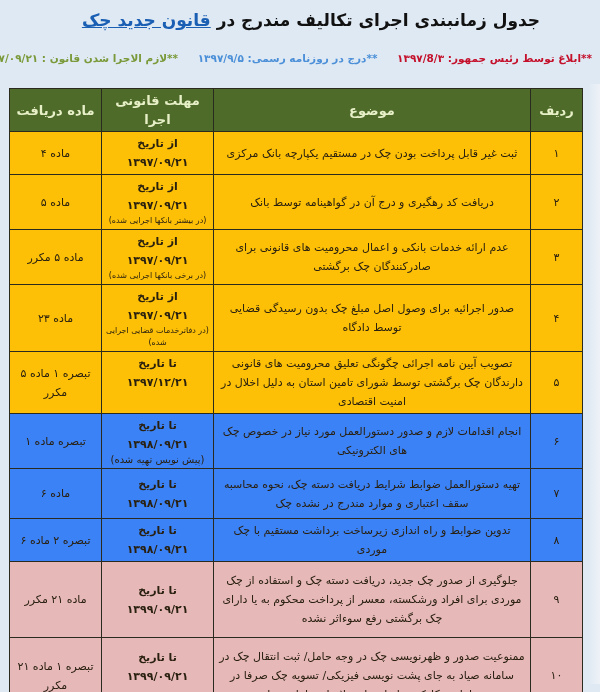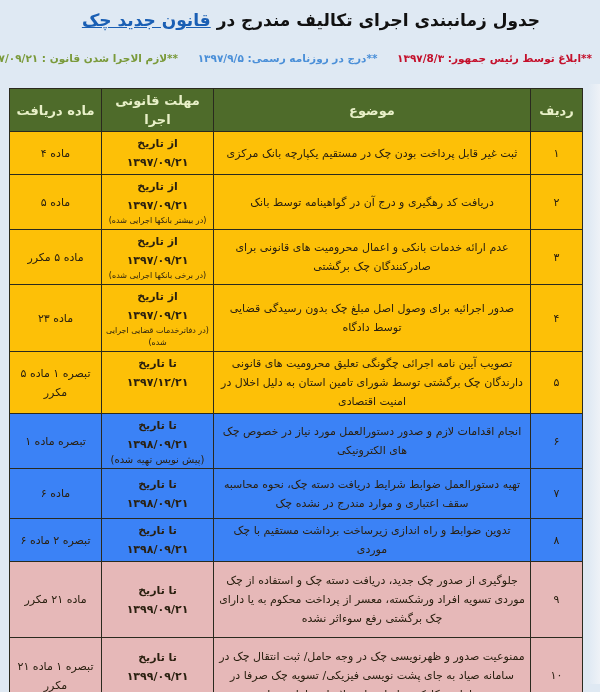--- a/index.html
+++ b/index.html
@@ -120,21 +120,21 @@
       <td>ماده ۶</td>
     </tr>
     <tr class="green" style="height:24px">
       <td>۸</td>
       <td>تدوین ضوابط و راه اندازی زیرساخت برداشت مستقیم با چک موردی</td>
       <td><span class="date">تا تاریخ ۱۳۹۸/۰۹/۲۱</span></td>
       <td>تبصره ۲ ماده ۶</td>
     </tr>
     <tr class="pink" style="height:76px">
       <td>۹</td>
-      <td>جلوگیری از صدور چک جدید، دریافت دسته چک و استفاده از چک موردی تسویه افراد ورشکسته، معسر از پرداخت محکوم به یا دارای چک برگشتی رفع سوءاثر نشده</td>
+      <td>جلوگیری از صدور چک جدید، دریافت دسته چک و استفاده از چک موردی برای افراد ورشکسته، معسر از پرداخت محکوم به یا دارای چک برگشتی رفع سوءاثر نشده</td>
       <td><span class="date">تا تاریخ ۱۳۹۹/۰۹/۲۱</span></td>
       <td>ماده ۲۱ مکرر</td>
     </tr>
     <tr class="pink" style="height:76px">
       <td>۱۰</td>
       <td>ممنوعیت صدور و ظهرنویسی چک در وجه حامل/ ثبت انتقال چک در سامانه صیاد به جای پشت نویسی فیزیکی/ تسویه چک صرفا در سامانه چکاوک بر اساس استعلام از سامانه صیاد</td>
       <td style="vertical-align:top;padding-top:10px"><span class="date">تا تاریخ ۱۳۹۹/۰۹/۲۱</span></td>
       <td>تبصره ۱ ماده ۲۱ مکرر</td>
     </tr>
 

